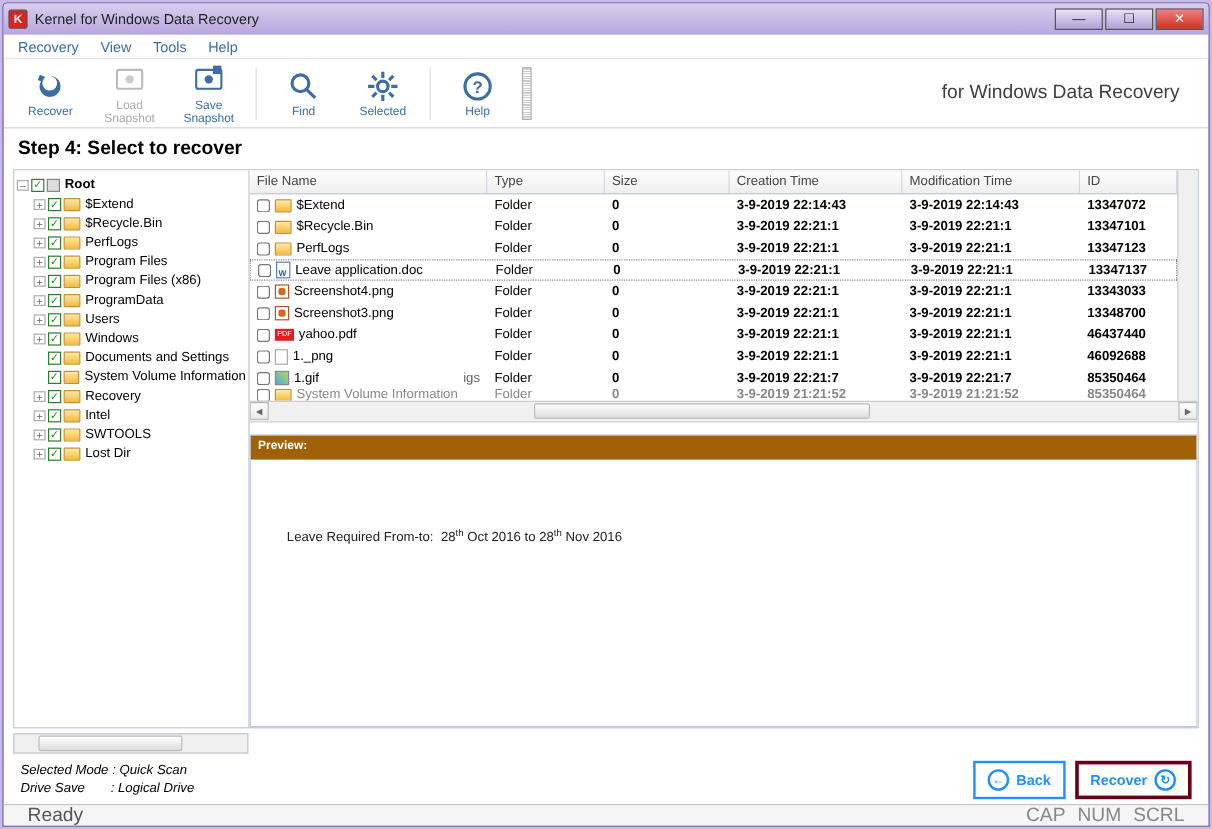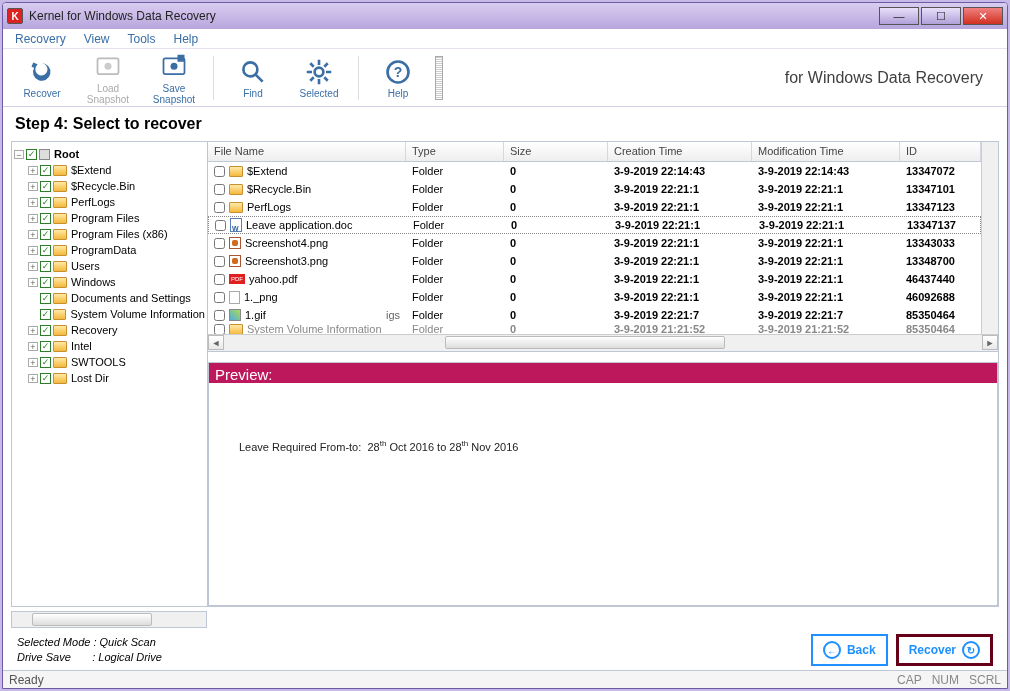--- a/index.html
+++ b/index.html
@@ -38,30 +38,30 @@
   .tbody{max-height:180px;overflow:hidden;}
   .tr{display:flex;font-size:11px;height:18px;align-items:center;}
   .tr.selected{background:#fff;border:1px dotted #888;}
   .td{padding:1px 6px;overflow:hidden;white-space:nowrap;display:flex;align-items:center;gap:4px;}
   .td input[type=checkbox]{width:11px;height:11px;margin:0;}
   .c-name{width:198px;} .c-type{width:98px;} .c-size{width:104px;} .c-ct{width:144px;} .c-mt{width:148px;} .c-id{flex:1;}
   .hscroll{height:17px;background:#f0f0f0;border-top:1px solid #ccc;position:relative;}
   .hscroll .thumb{position:absolute;left:30%;top:1px;width:280px;height:13px;background:linear-gradient(#fff,#ddd);border:1px solid #bbb;border-radius:2px;}
   .hscroll .arr{position:absolute;top:0;width:16px;height:15px;border:1px solid #bbb;background:linear-gradient(#fff,#e8e8e8);text-align:center;font-size:9px;line-height:14px;color:#666;}
   .preview-panel{flex:1;display:flex;flex-direction:column;margin-top:10px;border:1px solid #bfc6d4;}
-  .preview-head{height:20px;background:#be185d;color:#fff;font-size:15px;font-weight:normal;padding:3px 6px;}
+  .preview-head{height:20px;background:#a16207;color:#fff;font-size:10px;font-weight:bold;padding:3px 6px;}
   .preview-body{flex:1;padding:40px 30px;font-size:11px;color:#222;}
   .preview-body p{margin:16px 0;}
   .lower{display:flex;align-items:center;padding:4px 14px;font-size:11px;}
   .lower .info{line-height:15px;font-style:italic;}
   .lower .navbtns{margin-left:auto;display:flex;gap:8px;}
   .navbtn{border:2px solid #1e90ff;color:#1e90ff;padding:4px 10px;font-size:12px;font-weight:bold;cursor:pointer;display:inline-flex;align-items:center;gap:6px;background:#fff;}
   .navbtn.recover{border:3px solid #660018;}
   .circ-arrow{width:18px;height:18px;border:2px solid #1e90ff;border-radius:50%;display:inline-flex;align-items:center;justify-content:center;font-size:10px;}
-  .statusbar{height:18px;border-top:1px solid #bfc6d4;background:#f5f5f5;display:flex;align-items:center;font-size:12px;padding:0 6px;color:#555;}
+  .statusbar{height:18px;border-top:1px solid #bfc6d4;background:#f5f5f5;display:flex;align-items:center;font-size:16px;padding:0 20px;color:#555;}
   .statusbar .right-status{margin-left:auto;display:flex;gap:10px;color:#888;}
   .icon-svg{width:28px;height:28px;}
   .fld-icon{width:14px;height:11px;background:linear-gradient(#ffe9a8,#f5b93c);border:1px solid #c6902e;border-radius:1px;}
   .doc-icon{width:12px;height:14px;background:#fff;border:1px solid #5a7db8;position:relative;}
   .doc-icon::before{content:"W";position:absolute;bottom:-1px;left:1px;font-size:7px;color:#2a5fa0;font-weight:bold;}
   .png-icon{width:12px;height:12px;background:#fff;border:1px solid #aa5533;display:inline-flex;align-items:center;justify-content:center;}
   .png-icon::after{content:"";width:6px;height:6px;background:#d2691e;border-radius:2px;}
   .pdf-icon{width:16px;height:10px;background:#e02020;color:#fff;font-size:6px;text-align:center;line-height:10px;}
   .blank-icon{width:11px;height:13px;background:#fff;border:1px solid #aaa;}
   .gif-icon{width:12px;height:12px;background:linear-gradient(45deg,#5ad,#ad5);border:1px solid #888;}

